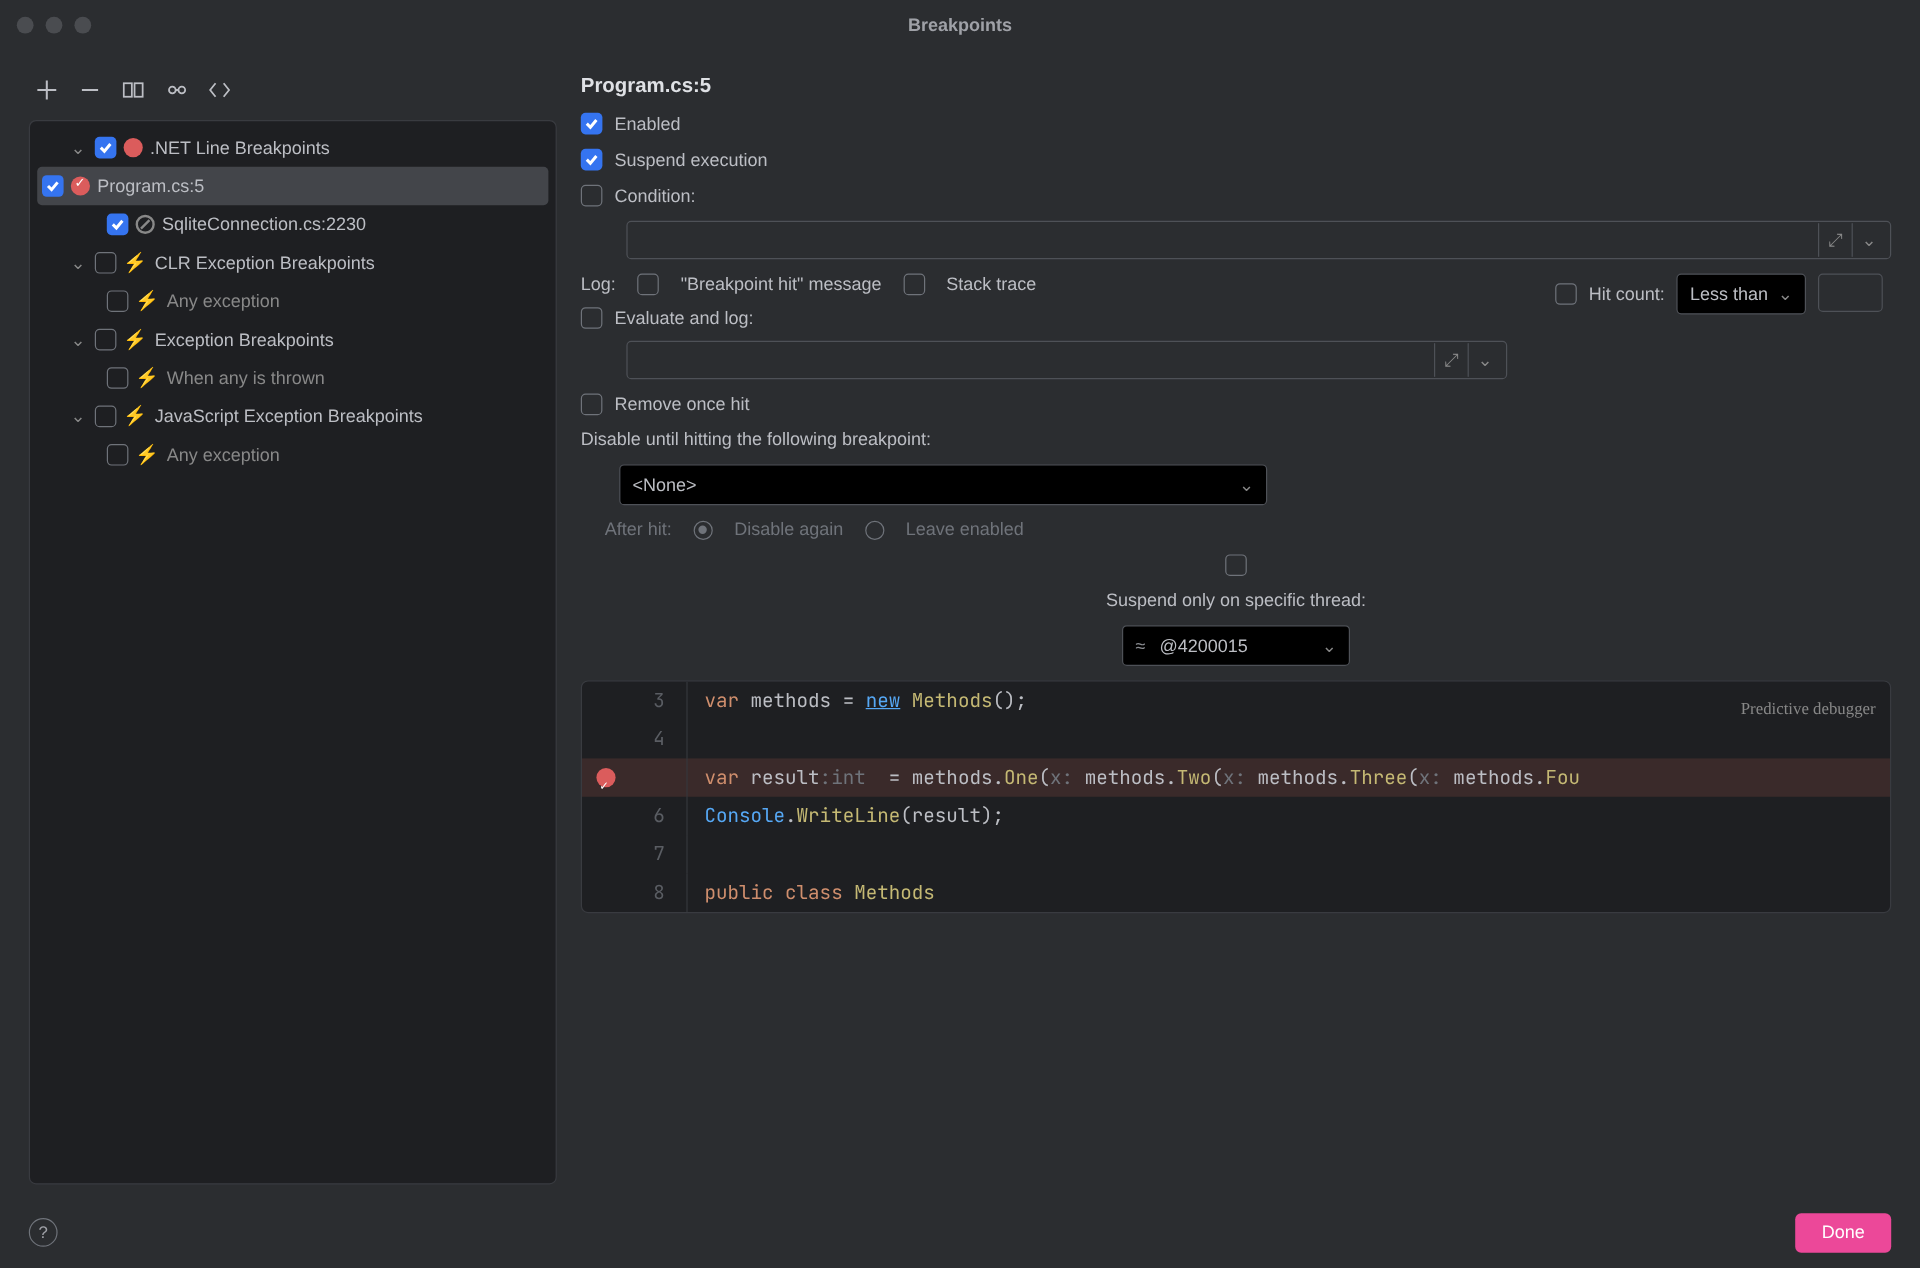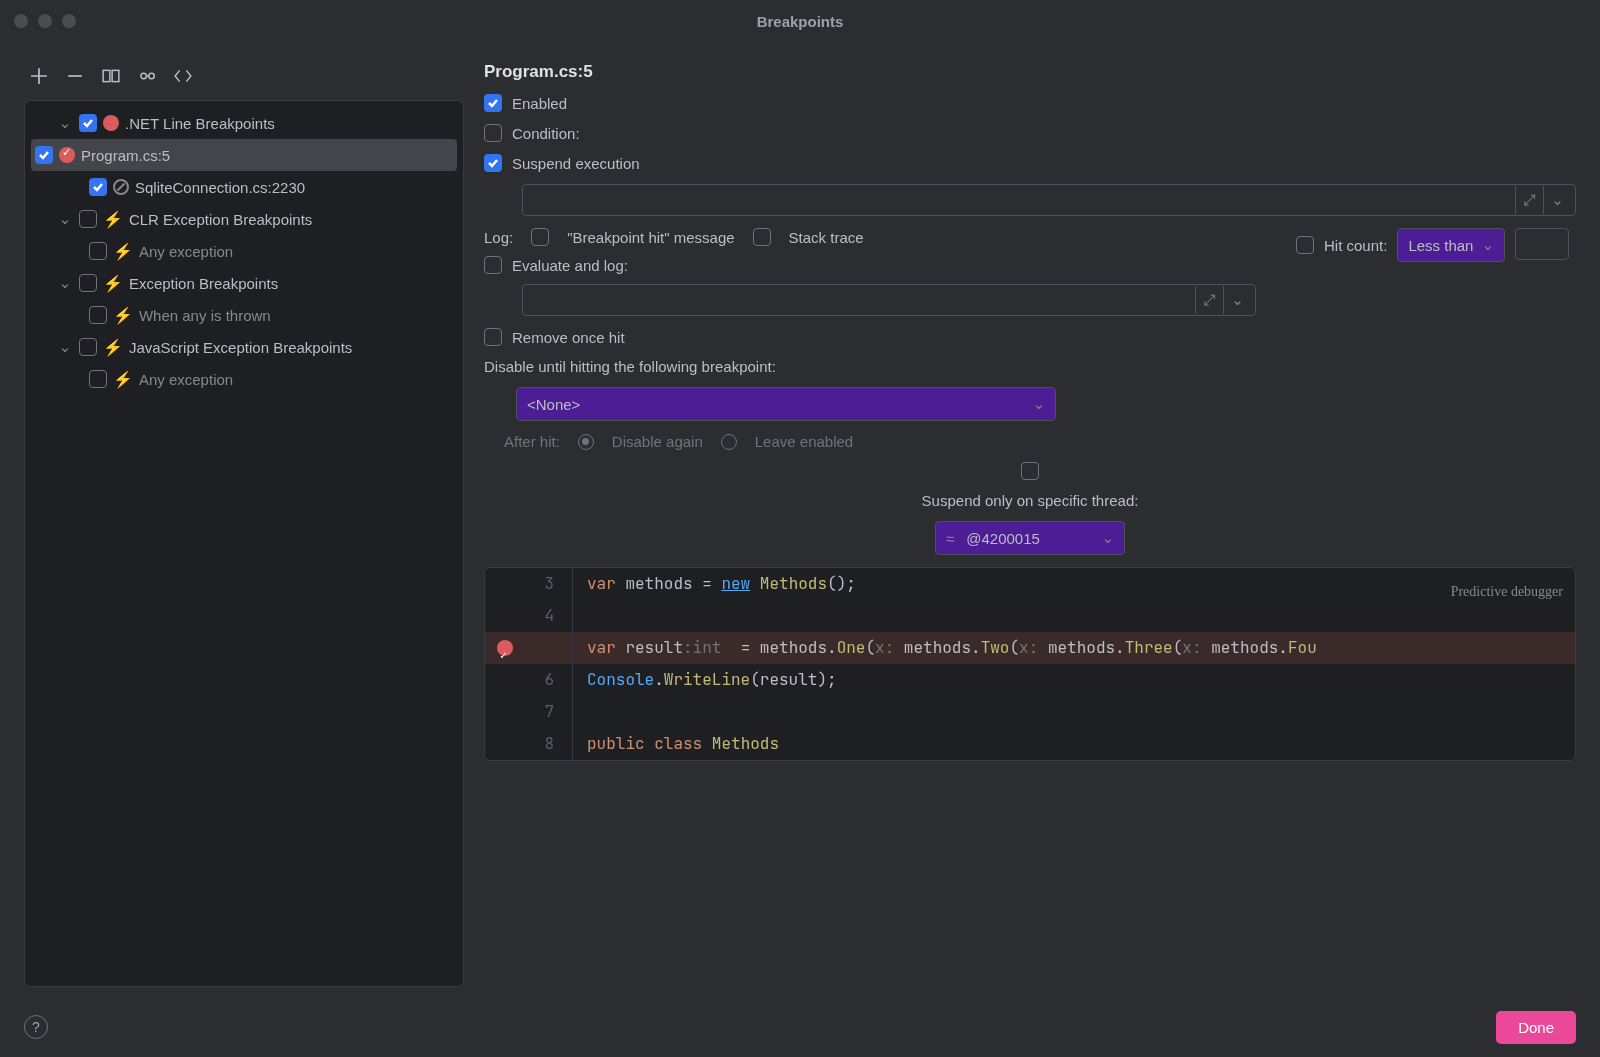--- a/index.html
+++ b/index.html
@@ -82,21 +82,21 @@
   padding: 0 4px 0 10px;
   color: #888;
 }
 .expr-input.wide { width: 100%; }
 .expr-btns { margin-left: auto; display: flex; }
 .expr-btn { width: 28px; height: 28px; display: flex; align-items: center; justify-content: center; color: #888; border-left: 1px solid #4e5157; }
 .section-row { display: flex; gap: 18px; align-items: center; }
 .log-group { display: flex; flex-direction: column; gap: 10px; flex: 1; }
 .hit-group { display: flex; gap: 10px; width: 280px; }
 .select {
-  background: #4c1d95; border: 1px solid #4e5157; border-radius: 4px;
+  background: #000000; border: 1px solid #4e5157; border-radius: 4px;
   height: 34px; display: flex; align-items: center; padding: 0 10px;
   color: #bcbec4; gap: 8px;
 }
 .select.wide { width: 540px; }
 .select .chev-d { margin-left: auto; color: #888; }
 .numbox { width: 54px; height: 32px; border: 1px solid #4e5157; border-radius: 4px; background: #2b2d30; }
 .after-hit { display: flex; align-items: center; gap: 18px; color: #6f737a; margin-left: 20px; }
 .radio { width: 16px; height: 16px; border: 1.5px solid #6f737a; border-radius: 50%; display: inline-flex; align-items: center; justify-content: center; }
 .radio.sel::after { content: ""; width: 7px; height: 7px; border-radius: 50%; background: #6f737a; }
 .thread-row { display: flex; align-items: center; gap: 12px; justify-content: flex-end; flex-direction: column; }
@@ -231,30 +231,30 @@
 
     <div class="opt-row">
       <span class="cb checked">
           <svg viewBox="0 0 12 12">
             <path d="M2 6l3 3 5-6"></path>
           </svg>
         </span>
       <span class="label">Enabled</span>
     </div>
     <div class="opt-row">
-      <span class="cb unchecked"></span>
-      <span class="label">Condition:</span>
-    </div>
-    <div class="opt-row">
       <span class="cb checked">
           <svg viewBox="0 0 12 12">
             <path d="M2 6l3 3 5-6"></path>
           </svg>
         </span>
       <span class="label">Suspend execution</span>
+    </div>
+    <div class="opt-row">
+      <span class="cb unchecked"></span>
+      <span class="label">Condition:</span>
     </div>
     <div class="opt-row indent">
       <div class="expr-input wide">
         <div class="expr-btns">
           <div class="expr-btn">⤢</div>
           <div class="expr-btn">⌄</div>
         </div>
       </div>
     </div>
 

